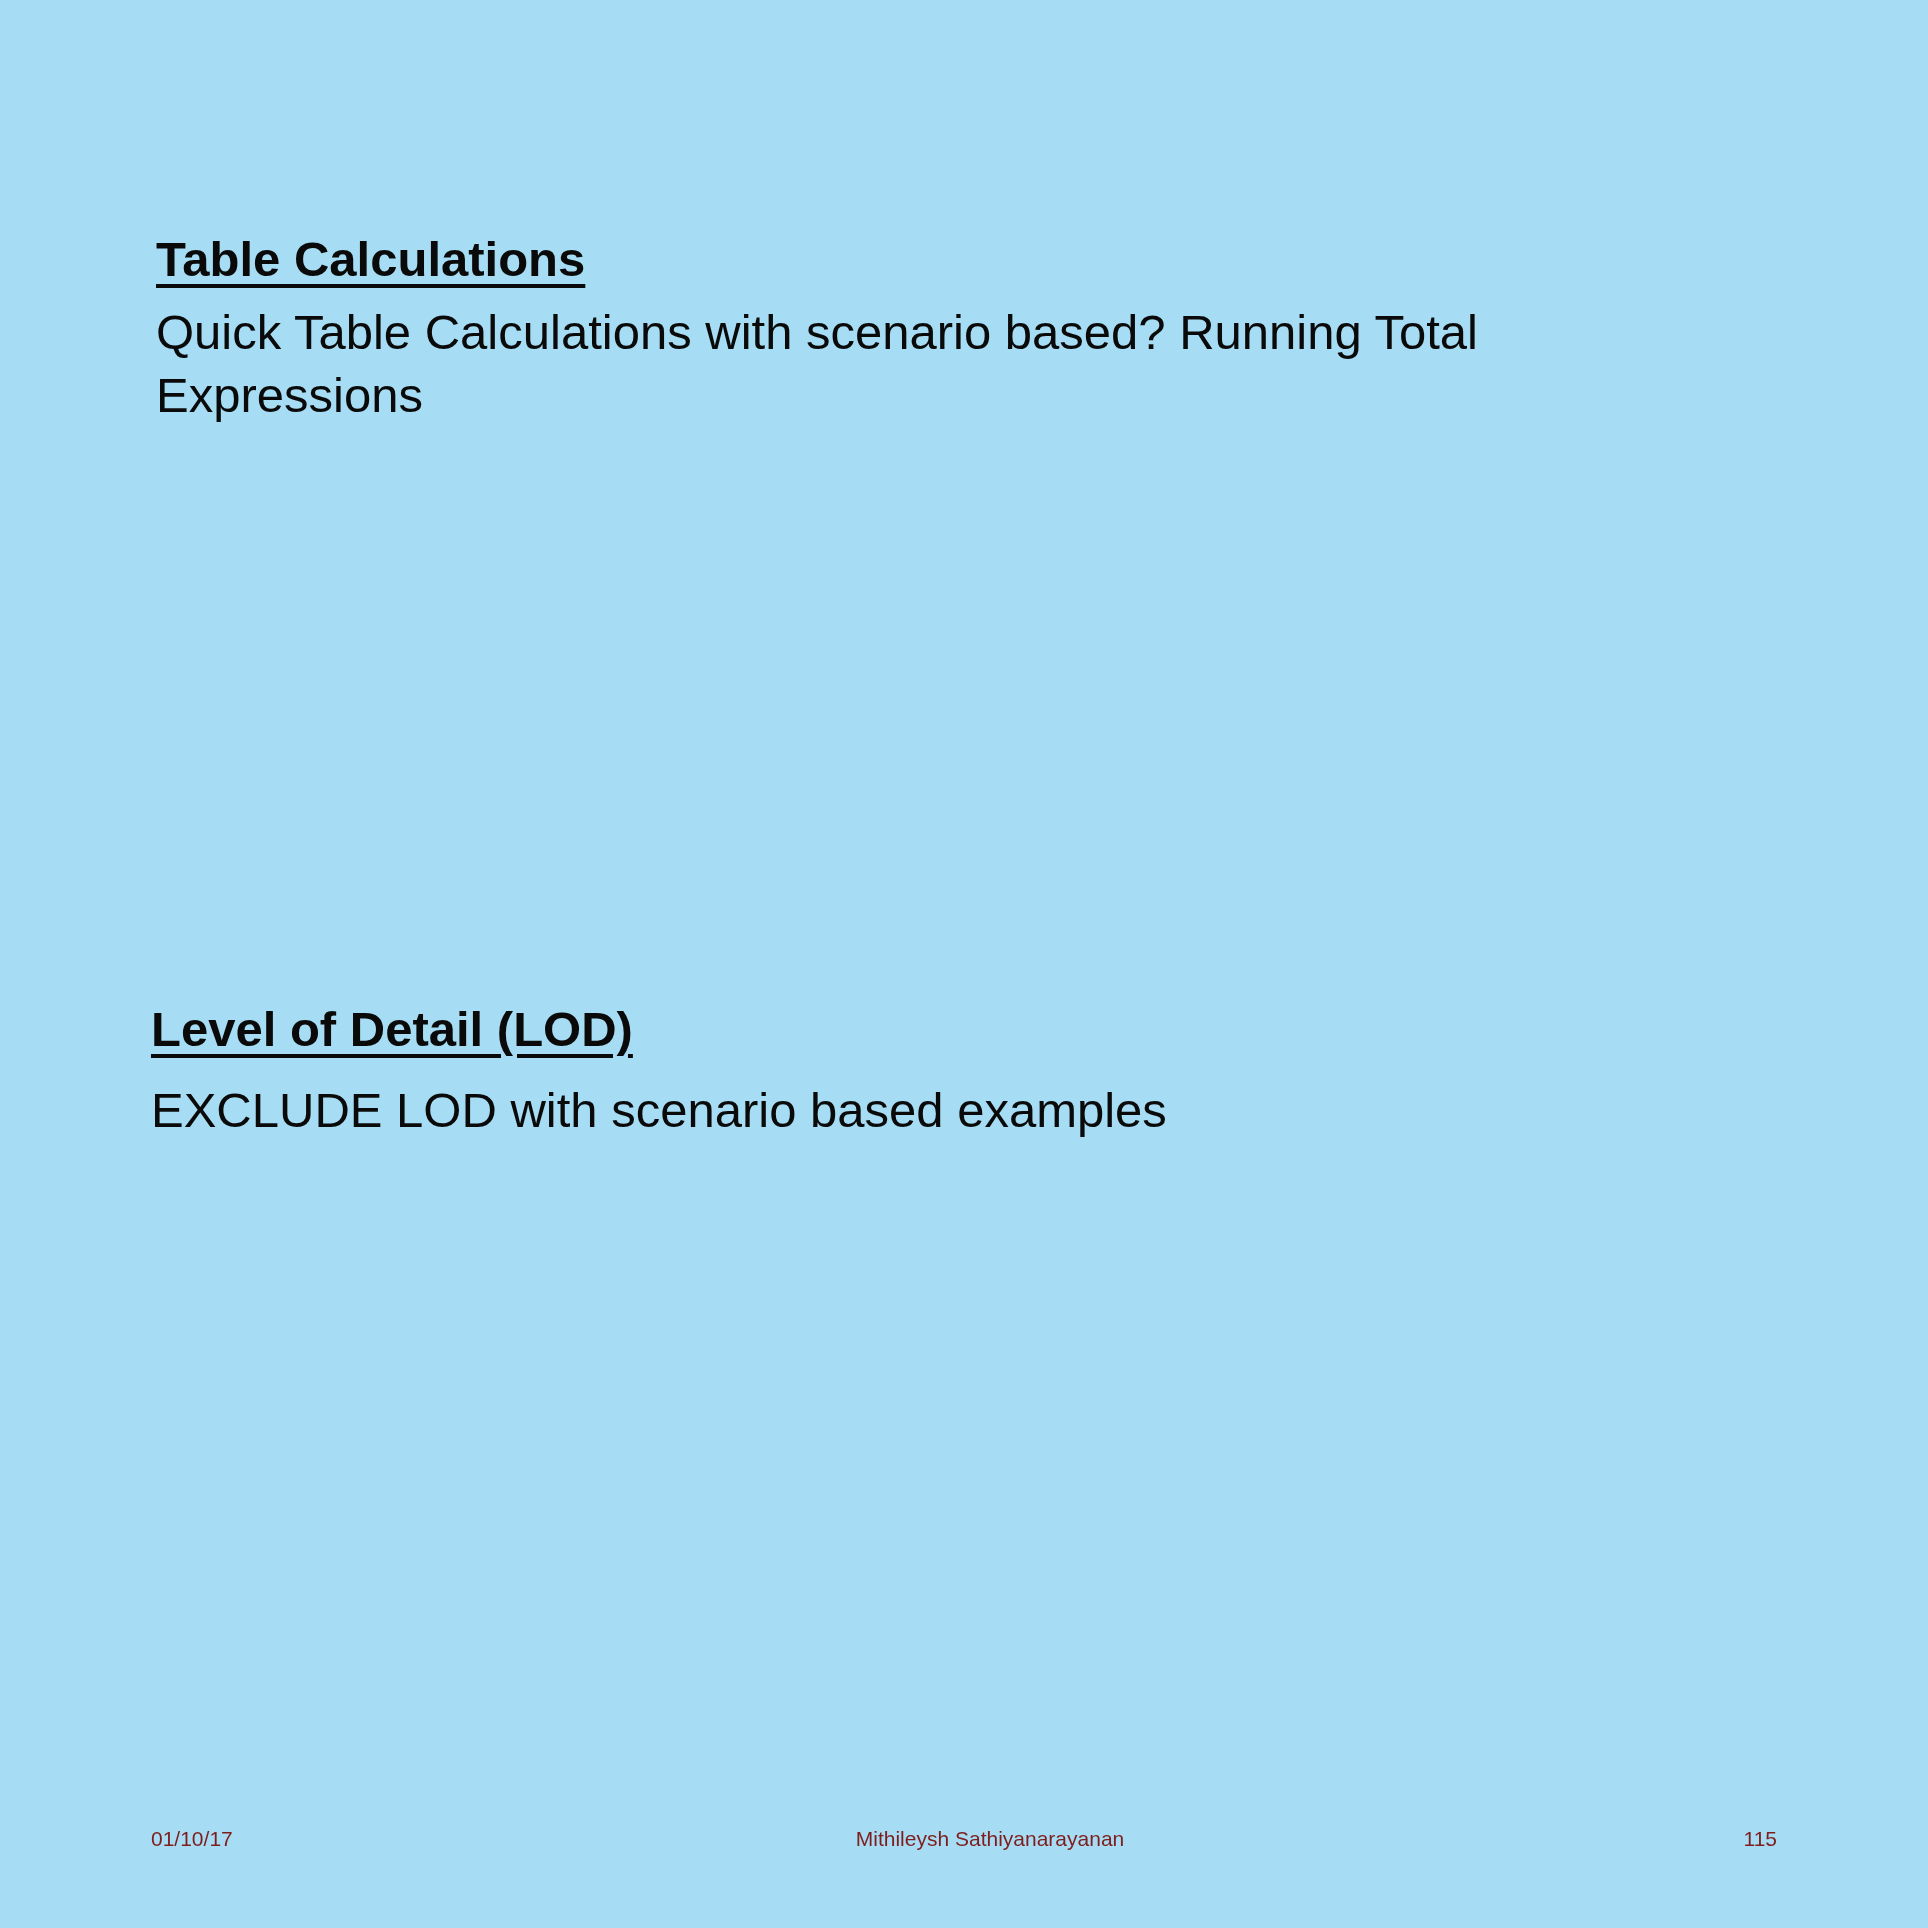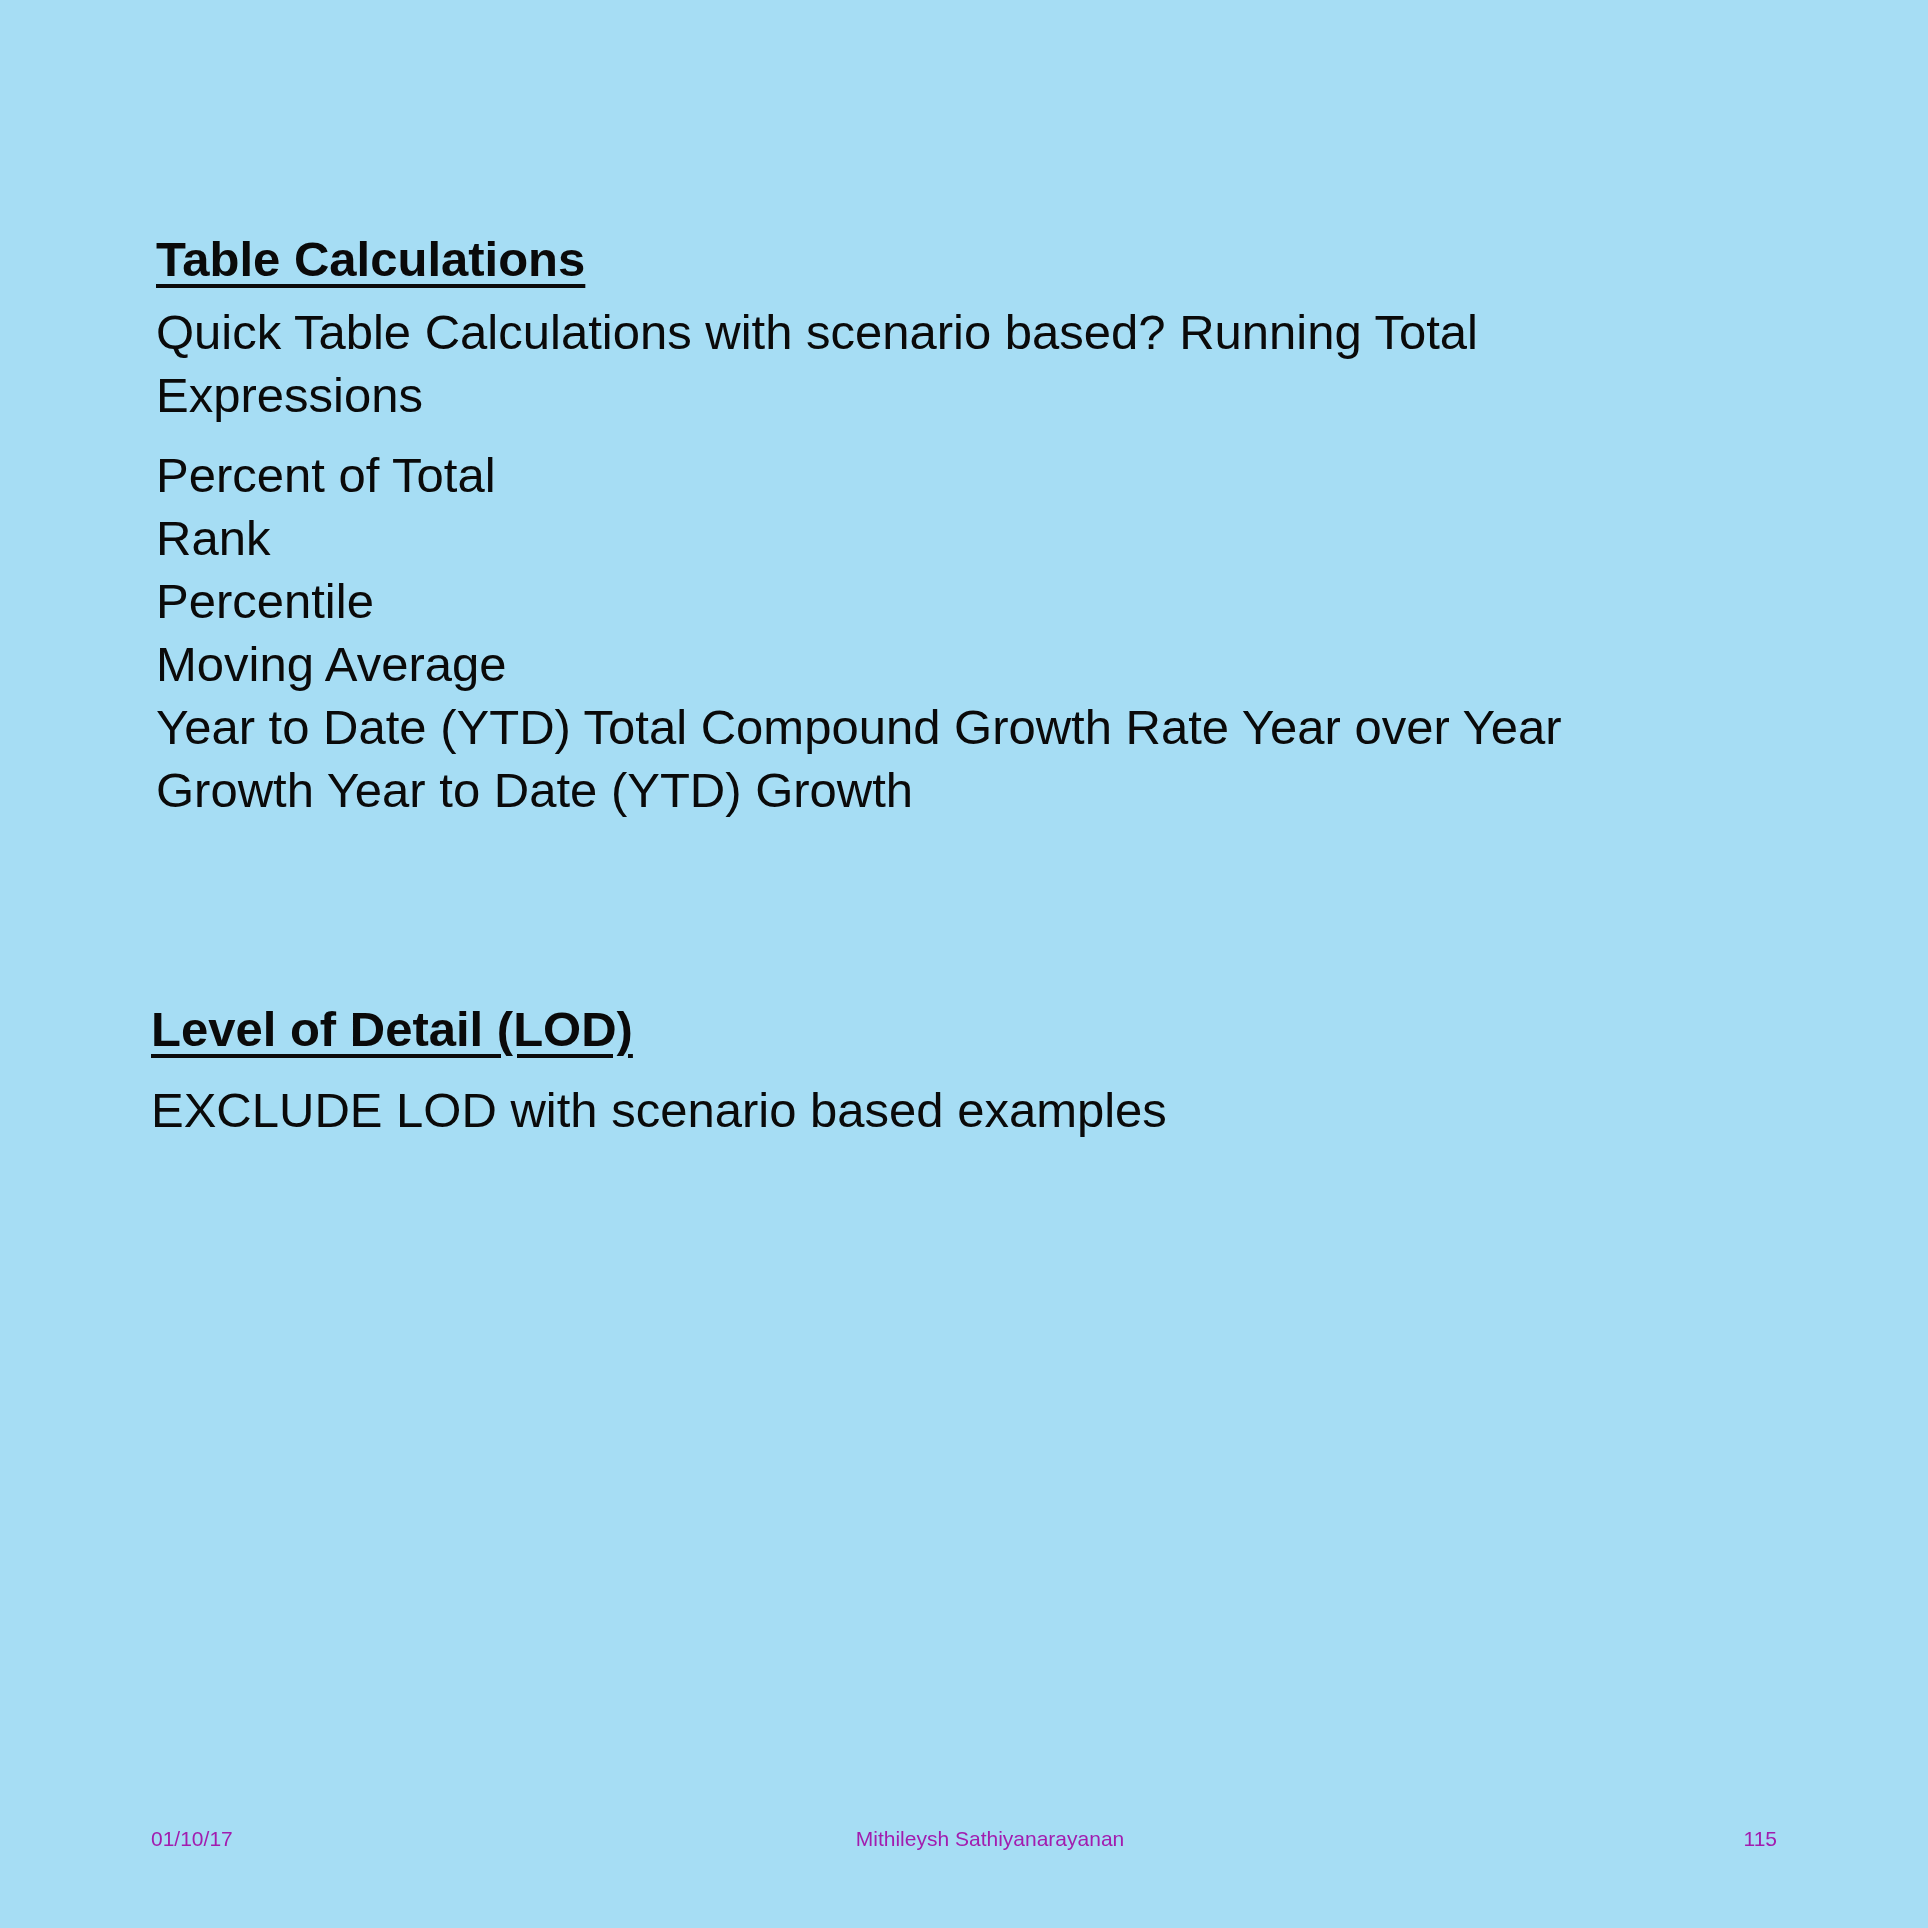--- a/index.html
+++ b/index.html
@@ -13,42 +13,34 @@
   }
   .content { position: absolute; left: 156px; top: 226px; width: 1695px; }
   .heading {
     font-weight: bold; font-size: 49px; line-height: 66px;
     text-decoration: underline; text-decoration-thickness: 3.8px; text-underline-offset: 7.5px;
   }
   .para { font-size: 49px; line-height: 63px; margin-top: 9.4px; }
   .line { display: block; }
   .section2 { position: absolute; left: 151px; top: 996px; width: 1695px; }
   .footer {
-    position: absolute; top: 1827px; font-size: 21px; color: #a21caf;
+    position: absolute; top: 1827px; font-size: 21px; color: #7f1d1d;
   }
   .footer.left { left: 151px; }
   .footer.center { left: 0; width: 1928px; text-align: center; padding-left: 26px; }
   .footer.right { right: 151px; }
 </style>
 </head>
 <body>
 
 <div class="content">
   <div class="heading">Table Calculations</div>
   <div class="para">
     <span class="line">Quick Table Calculations with scenario based? Running Total</span>
     <span class="line">Expressions</span>
-  </div>
-  <div class="para" style="margin-top:17px">
-    <span class="line">Percent of Total</span>
-    <span class="line">Rank</span>
-    <span class="line">Percentile</span>
-    <span class="line">Moving Average</span>
-    <span class="line">Year to Date (YTD) Total Compound Growth Rate Year over Year</span>
-    <span class="line">Growth Year to Date (YTD) Growth</span>
   </div>
 </div>
 
 <div class="section2">
   <div class="heading">Level of Detail (LOD)</div>
   <div class="para" style="margin-top:17px">
     <span class="line">EXCLUDE LOD with scenario based examples</span>
   </div>
 </div>
 

